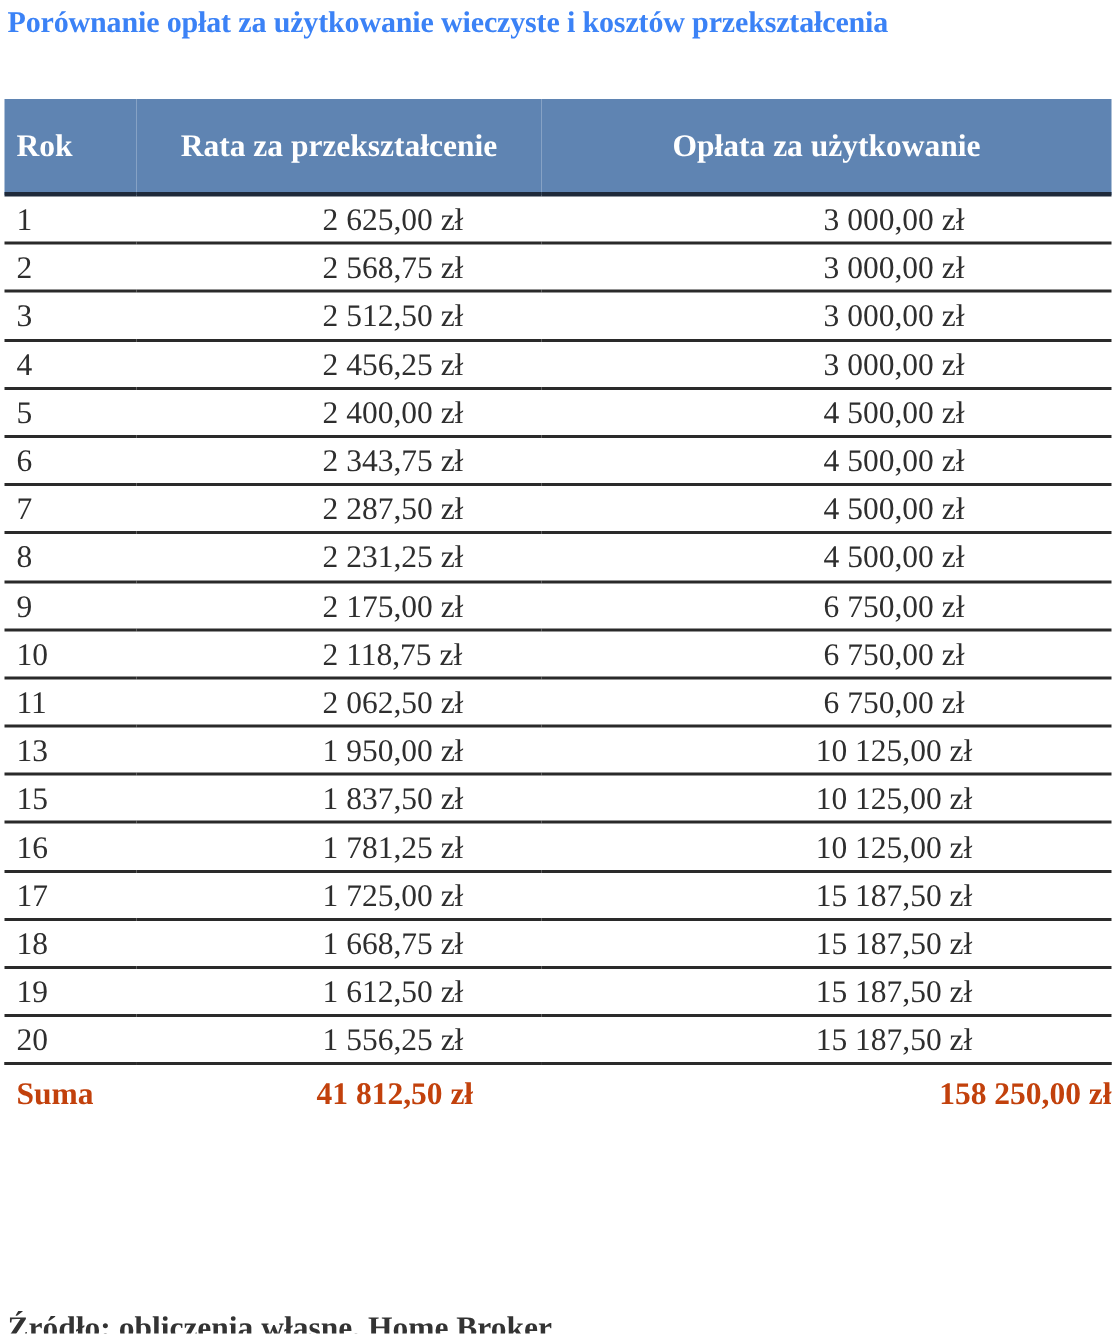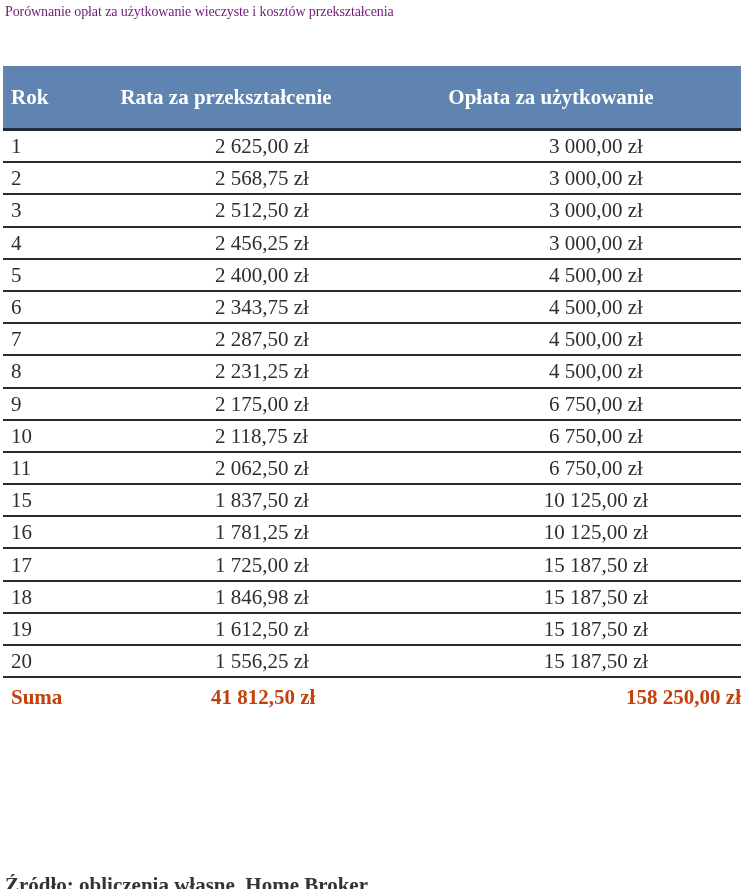--- a/index.html
+++ b/index.html
@@ -3,21 +3,21 @@
   <meta charset="utf-8">
   <style>
     html, body { margin: 0; padding: 0; background: #ffffff; }
     body {
       width: 746px; height: 889px; position: relative; overflow: hidden;
       font-family: "Liberation Serif", "DejaVu Serif", serif;
       color: #2b2b2b;
     }
     .title {
       position: absolute; left: 5px; top: 4px;
-      font-size: 14px; font-weight: normal; color: #701a75;
+      font-size: 20px; font-weight: bold; color: #3b82f6;
       white-space: nowrap; letter-spacing: -0.1px;
     }
     table {
       position: absolute; left: 3px; top: 66px;
       width: 738px; border-collapse: collapse;
       font-size: 21px;
     }
     thead tr { background: #5f84b2; }
     thead th {
       height: 62px; color: #ffffff; font-weight: bold; font-size: 21px;
@@ -108,37 +108,42 @@
         <td class="c-rok">10</td>
         <td class="c-rata">2 118,75 zł</td>
         <td class="c-oplata">6 750,00 zł</td>
       </tr>
       <tr>
         <td class="c-rok">11</td>
         <td class="c-rata">2 062,50 zł</td>
         <td class="c-oplata">6 750,00 zł</td>
       </tr>
       <tr>
+        <td class="c-rok">13</td>
+        <td class="c-rata">1 950,00 zł</td>
+        <td class="c-oplata">10 125,00 zł</td>
+      </tr>
+      <tr>
         <td class="c-rok">15</td>
         <td class="c-rata">1 837,50 zł</td>
         <td class="c-oplata">10 125,00 zł</td>
       </tr>
       <tr>
         <td class="c-rok">16</td>
         <td class="c-rata">1 781,25 zł</td>
         <td class="c-oplata">10 125,00 zł</td>
       </tr>
       <tr>
         <td class="c-rok">17</td>
         <td class="c-rata">1 725,00 zł</td>
         <td class="c-oplata">15 187,50 zł</td>
       </tr>
       <tr>
         <td class="c-rok">18</td>
-        <td class="c-rata">1 846,98 zł</td>
+        <td class="c-rata">1 668,75 zł</td>
         <td class="c-oplata">15 187,50 zł</td>
       </tr>
       <tr>
         <td class="c-rok">19</td>
         <td class="c-rata">1 612,50 zł</td>
         <td class="c-oplata">15 187,50 zł</td>
       </tr>
       <tr>
         <td class="c-rok">20</td>
         <td class="c-rata">1 556,25 zł</td>

